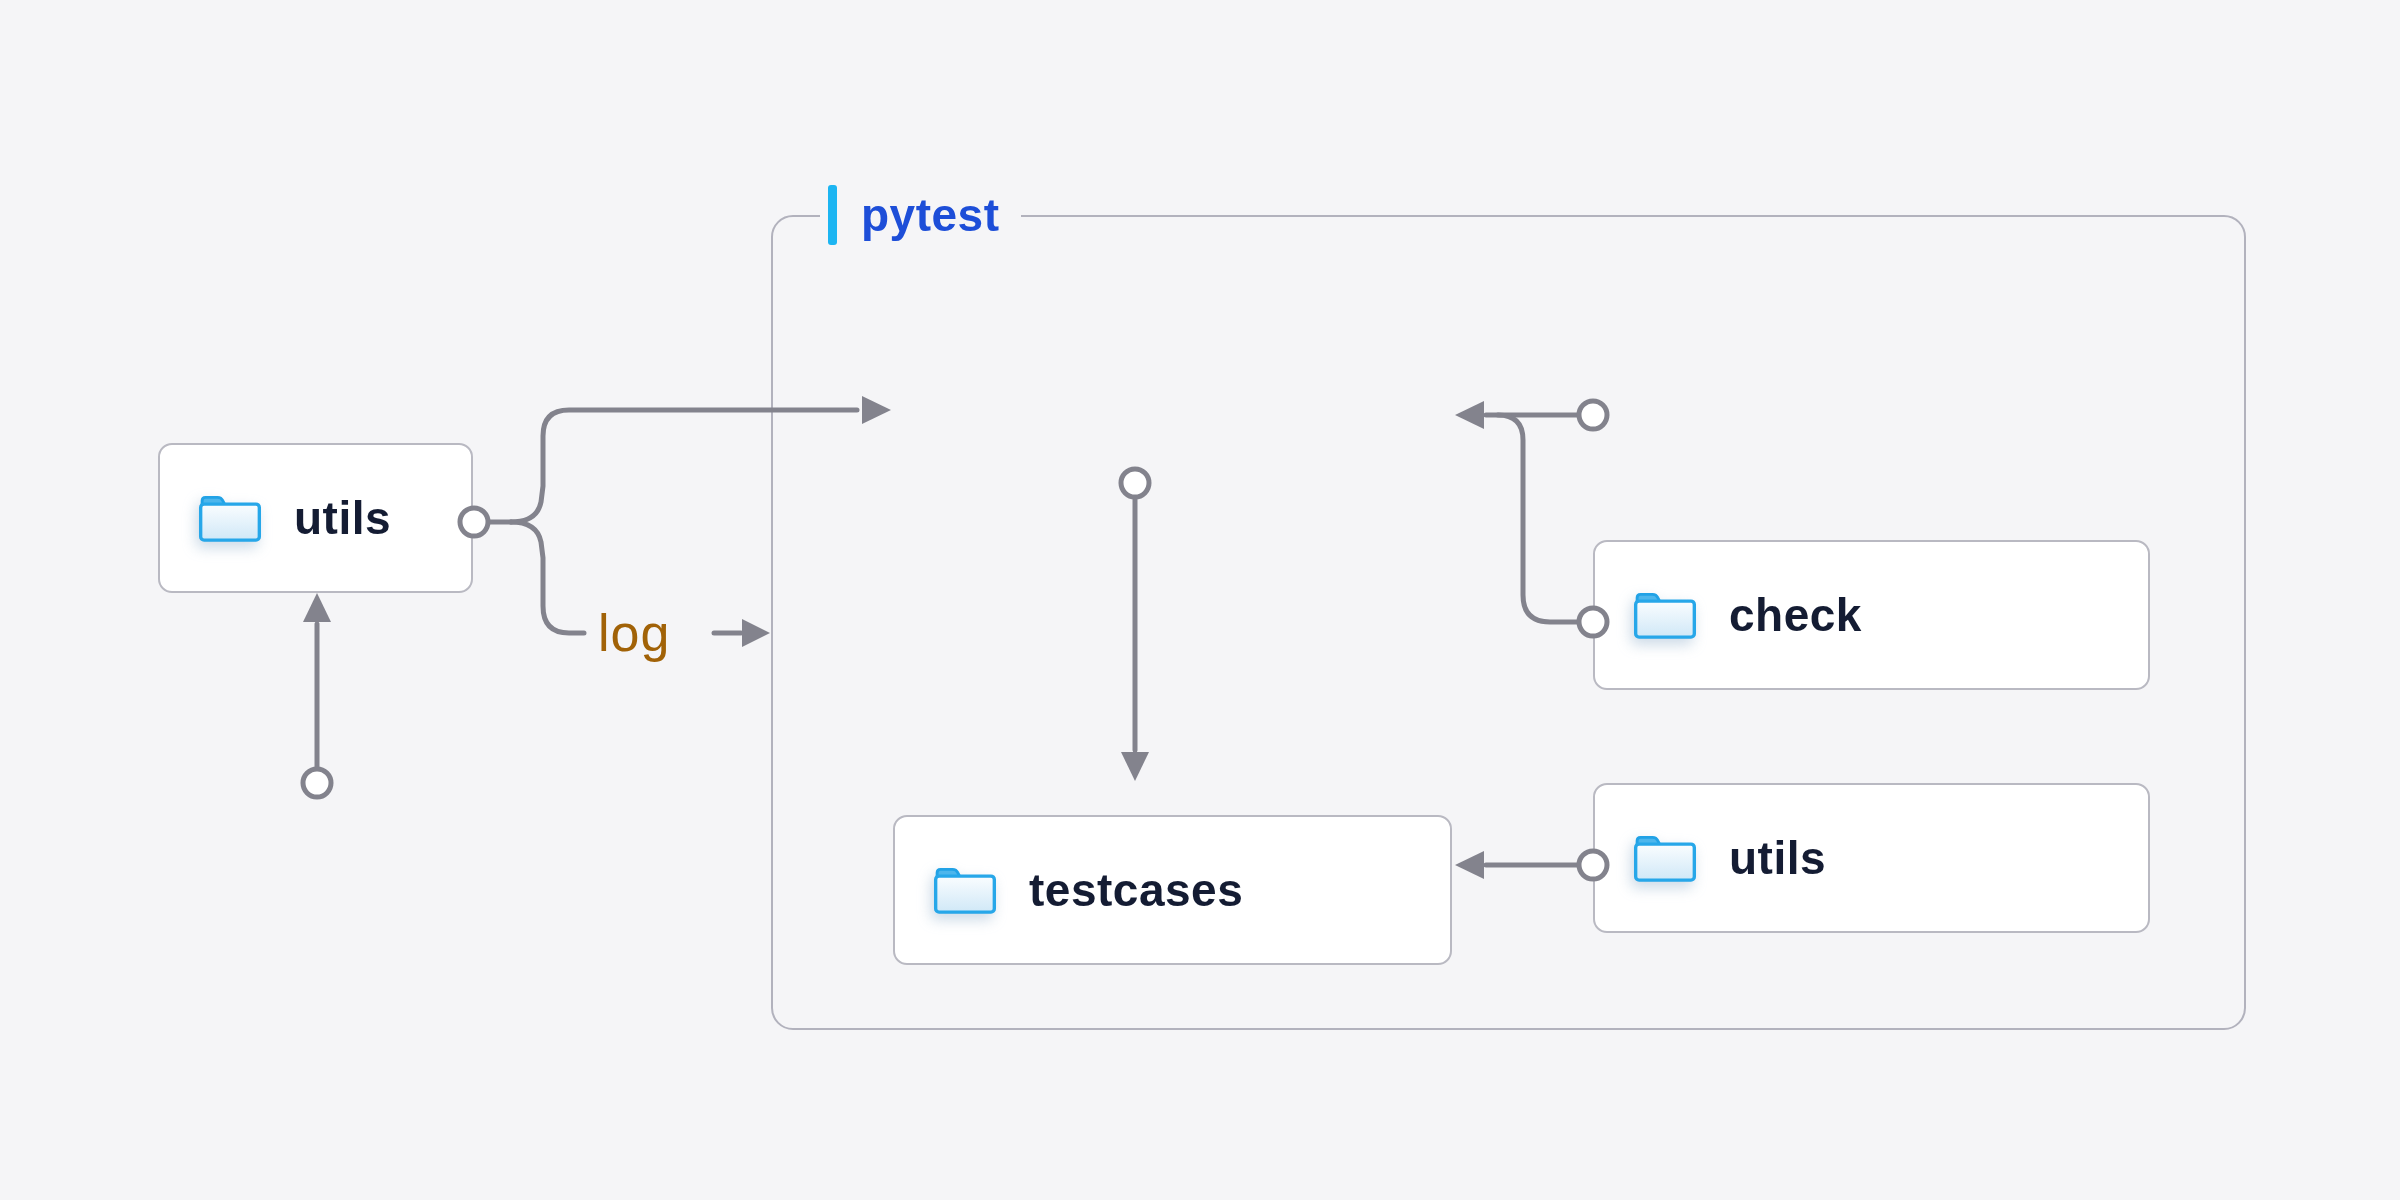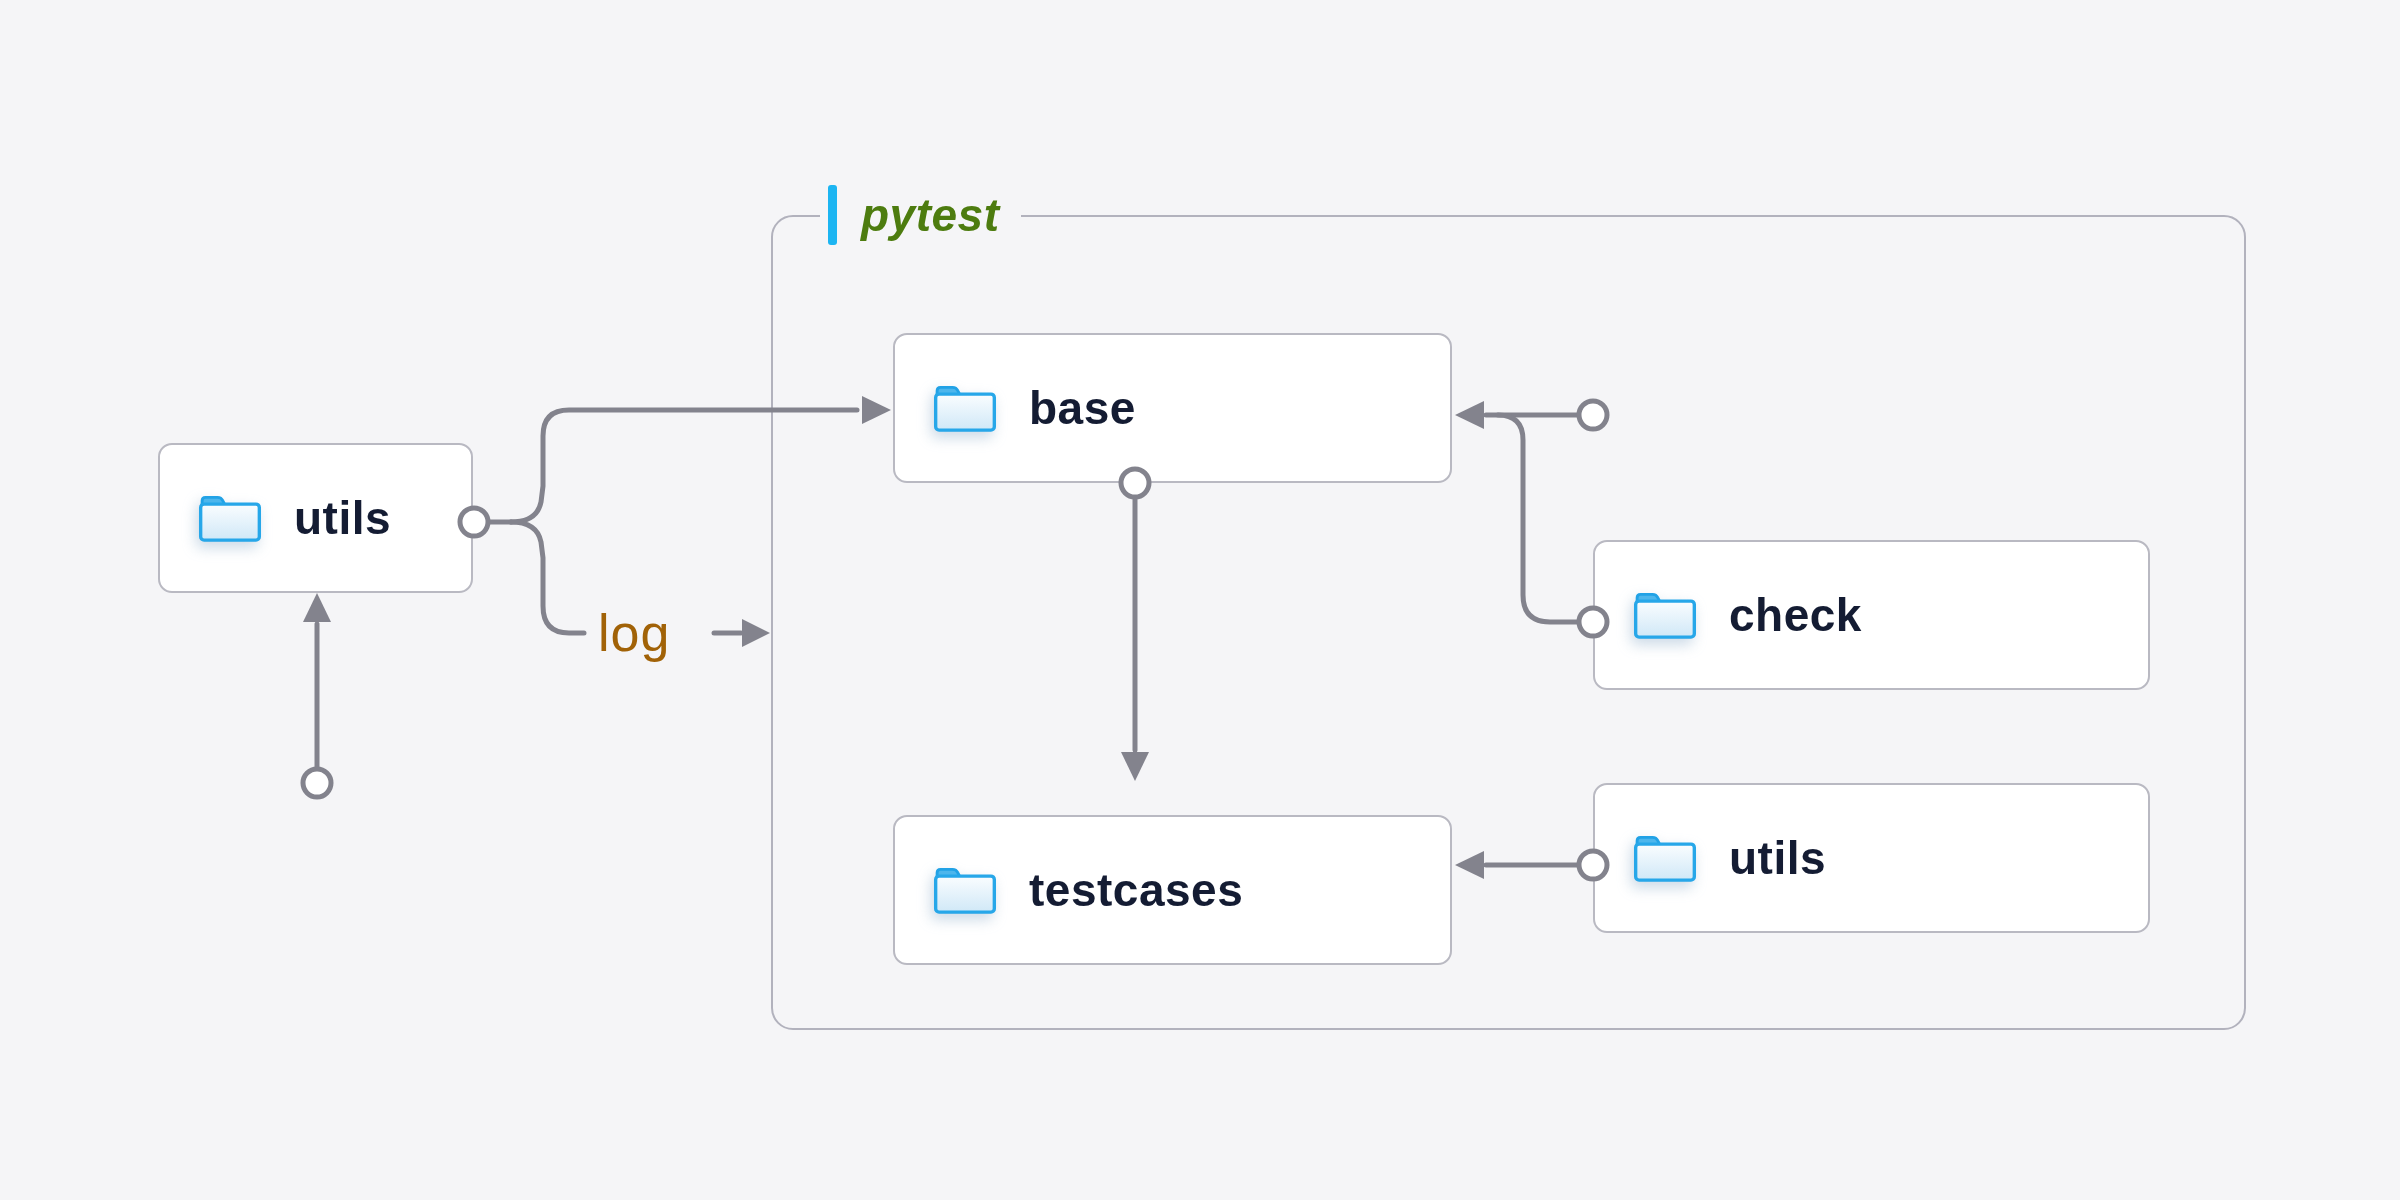--- a/index.html
+++ b/index.html
@@ -19,21 +19,21 @@
   }
   .group-label {
     position:absolute; left:820px; top:183px; height:64px;
     display:flex; align-items:center; gap:24px;
     background:#f5f5f7; padding:0 22px 0 8px; z-index:5;
   }
   .group-label .bar {
     width:9px; height:60px; background:#1cb5f2; border-radius:3px;
   }
   .group-label .txt {
-    font-size:46px; font-weight:700; color:#4d7c0f; letter-spacing:0.5px;font-style:italic;
+    font-size:46px; font-weight:700; color:#1d4ed8; letter-spacing:0.5px;
   }
 
   
   .node {
     position:absolute; height:150px; box-sizing:border-box;
     background:#ffffff; border:2.5px solid #b9b9c2; border-radius:14px;
     display:flex; align-items:center; padding-left:38px; gap:32px;
     z-index:2;
   }
   .node .nlabel {
@@ -93,26 +93,20 @@
   </div>
 
   <div class="node n-utils">
     <svg class="folder">
         <use href="#folder-sym"></use>
       </svg>
     <span class="nlabel">utils</span>
   </div>
 
 
-  <div class="node n-base">
-    <svg class="folder">
-        <use href="#folder-sym"></use>
-      </svg>
-    <span class="nlabel">base</span>
-  </div>
 
 
   <div class="node n-check">
     <svg class="folder">
         <use href="#folder-sym"></use>
       </svg>
     <span class="nlabel">check</span>
   </div>
 
   <div class="node n-testcases">

